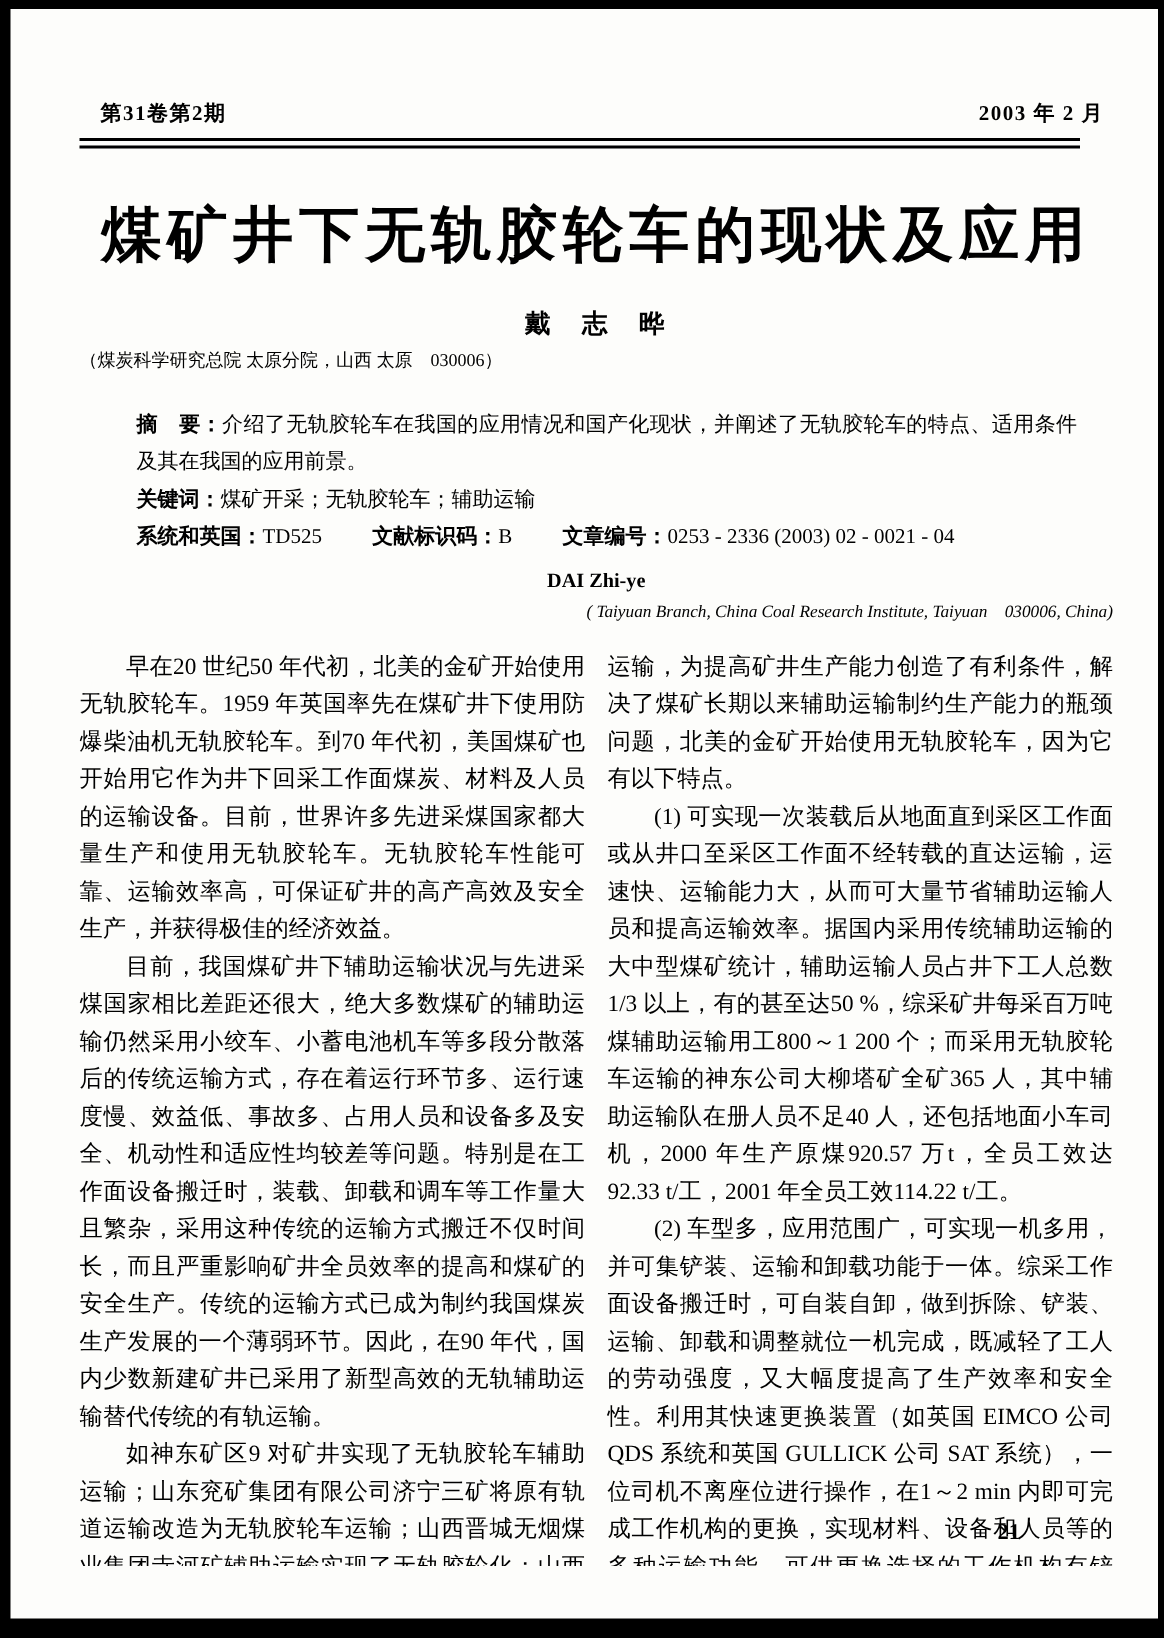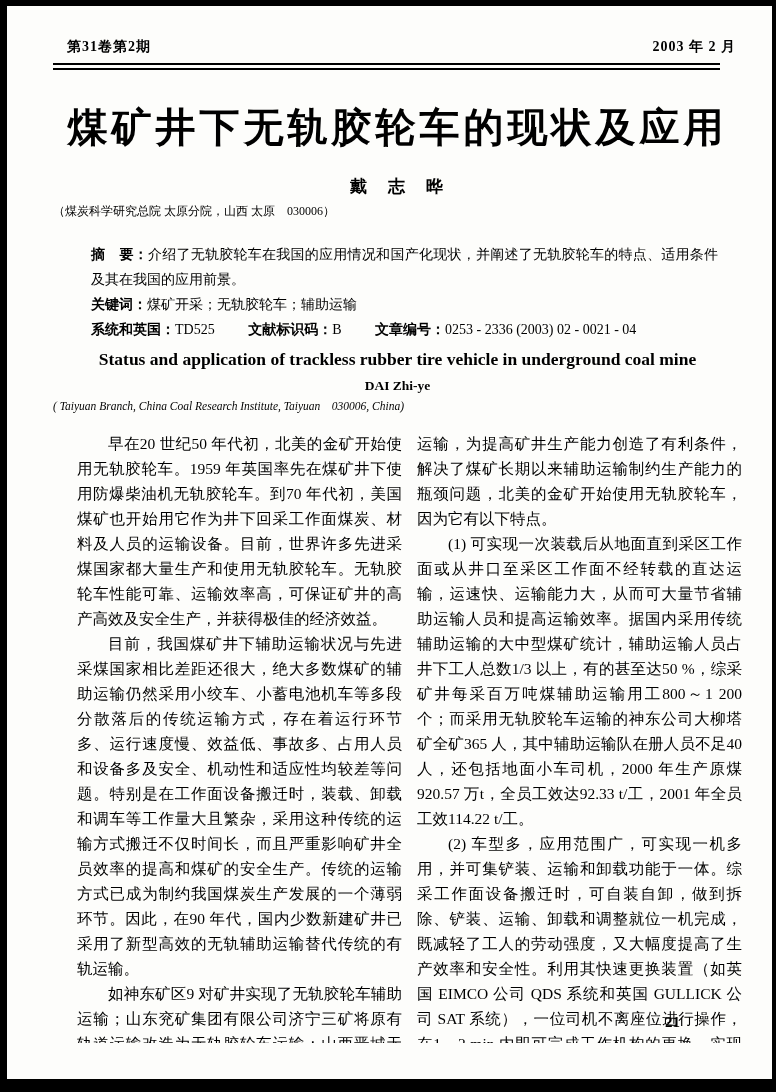--- a/index.html
+++ b/index.html
@@ -14,21 +14,21 @@
     left: 7px; top: 6px; right: 4px; bottom: 13px;
     background: #fdfdfb;
     color: #000;
     overflow: hidden;
   }
   .inner { padding: 0 30px 0 46px; }
 
   
   .jheader {
     display: flex; justify-content: space-between; align-items: baseline;
-    padding-top: 32px; margin: 0 6px 0 14px;
+    padding-top: 61px; margin: 0 6px 0 14px;
   }
   .jheader .issue, .jheader .date { font-size: 14px; font-weight: bold; letter-spacing: 1px; }
   .jheader .journal { font-size: 22px; font-weight: bold; letter-spacing: 11px; padding-left: 11px; }
   .double-rule {
     margin: 7px 22px 0 0; height: 3px;
     border-top: 2.5px solid #000; border-bottom: 2px solid #000;
   }
 
   
   .title-cn {
@@ -44,26 +44,26 @@
     font-size: 14px; line-height: 25px; text-align: justify;
   }
   .meta-block .row { margin: 0; }
   .lbl { font-weight: bold; }
   .meta-inline span.item { margin-right: 30px; white-space: nowrap; }
   .meta-inline span.item:last-child { margin-right: 0; }
 
   
   .title-en { margin-top: 7px; text-align: center; font-size: 17.5px; font-weight: bold; }
   .author-en { margin-top: 8px; text-align: center; font-size: 13.5px; font-weight: bold; }
-  .affil-en { margin-top: 5px; text-align: left; font-size: 11.5px; font-style: italic; }
+  .affil-en { margin-top: 5px; text-align: right; font-size: 11.5px; font-style: italic; }
 
   
   .columns {
     display: flex; gap: 15px; margin-top: 17px;
-    height: 612px; overflow: hidden; margin-left: 24px;
+    height: 612px; overflow: hidden;
   }
   .col { flex: 1 1 0; font-size: 15.5px; line-height: 25px; text-align: justify; }
   .col p { margin: 0; text-indent: 2em; }
   .col p.cont { text-indent: 0; }
 
   
   .pagenum {
     position: absolute; right: 92px; top: 1008px;
     font-size: 15px; font-weight: bold;
   }
@@ -87,21 +87,20 @@
     <div class="meta-block">
       <p class="row"><span class="lbl">摘　要：</span><span>介绍了无轨胶轮车在我国的应用情况和国产化现状，并阐述了无轨胶轮车的特点、适用条件及其在我国的应用前景。</span></p>
       <p class="row"><span class="lbl">关键词：</span><span>煤矿开采；无轨胶轮车；辅助运输</span></p>
       <p class="row meta-inline">
         <span class="item"><span class="lbl">系统和英国：</span><span>TD525</span></span>
         <span class="item"><span class="lbl">文献标识码：</span><span>B</span></span>
         <span class="item"><span class="lbl">文章编号：</span><span>0253 - 2336 (2003) 02 - 0021 - 04</span></span>
       </p>
     </div>
 
-    <div class="title-en">Status and application of trackless rubber tire vehicle in underground coal mine</div>
     <div class="author-en">DAI Zhi-ye</div>
     <div class="affil-en">( Taiyuan Branch, China Coal Research Institute, Taiyuan　030006, China)</div>
 
     <div class="columns">
       <div class="col">
         <p>早在20 世纪50 年代初，北美的金矿开始使用无轨胶轮车。1959 年英国率先在煤矿井下使用防爆柴油机无轨胶轮车。到70 年代初，美国煤矿也开始用它作为井下回采工作面煤炭、材料及人员的运输设备。目前，世界许多先进采煤国家都大量生产和使用无轨胶轮车。无轨胶轮车性能可靠、运输效率高，可保证矿井的高产高效及安全生产，并获得极佳的经济效益。</p>
         <p>目前，我国煤矿井下辅助运输状况与先进采煤国家相比差距还很大，绝大多数煤矿的辅助运输仍然采用小绞车、小蓄电池机车等多段分散落后的传统运输方式，存在着运行环节多、运行速度慢、效益低、事故多、占用人员和设备多及安全、机动性和适应性均较差等问题。特别是在工作面设备搬迁时，装载、卸载和调车等工作量大且繁杂，采用这种传统的运输方式搬迁不仅时间长，而且严重影响矿井全员效率的提高和煤矿的安全生产。传统的运输方式已成为制约我国煤炭生产发展的一个薄弱环节。因此，在90 年代，国内少数新建矿井已采用了新型高效的无轨辅助运输替代传统的有轨运输。</p>
         <p>如神东矿区9 对矿井实现了无轨胶轮车辅助运输；山东兖矿集团有限公司济宁三矿将原有轨道运输改造为无轨胶轮车运输；山西晋城无烟煤业集团寺河矿辅助运输实现了无轨胶轮化；山西潞安矿业集团公司也采用了无轨胶轮车作为辅助运输设备。</p>
 
       </div>

